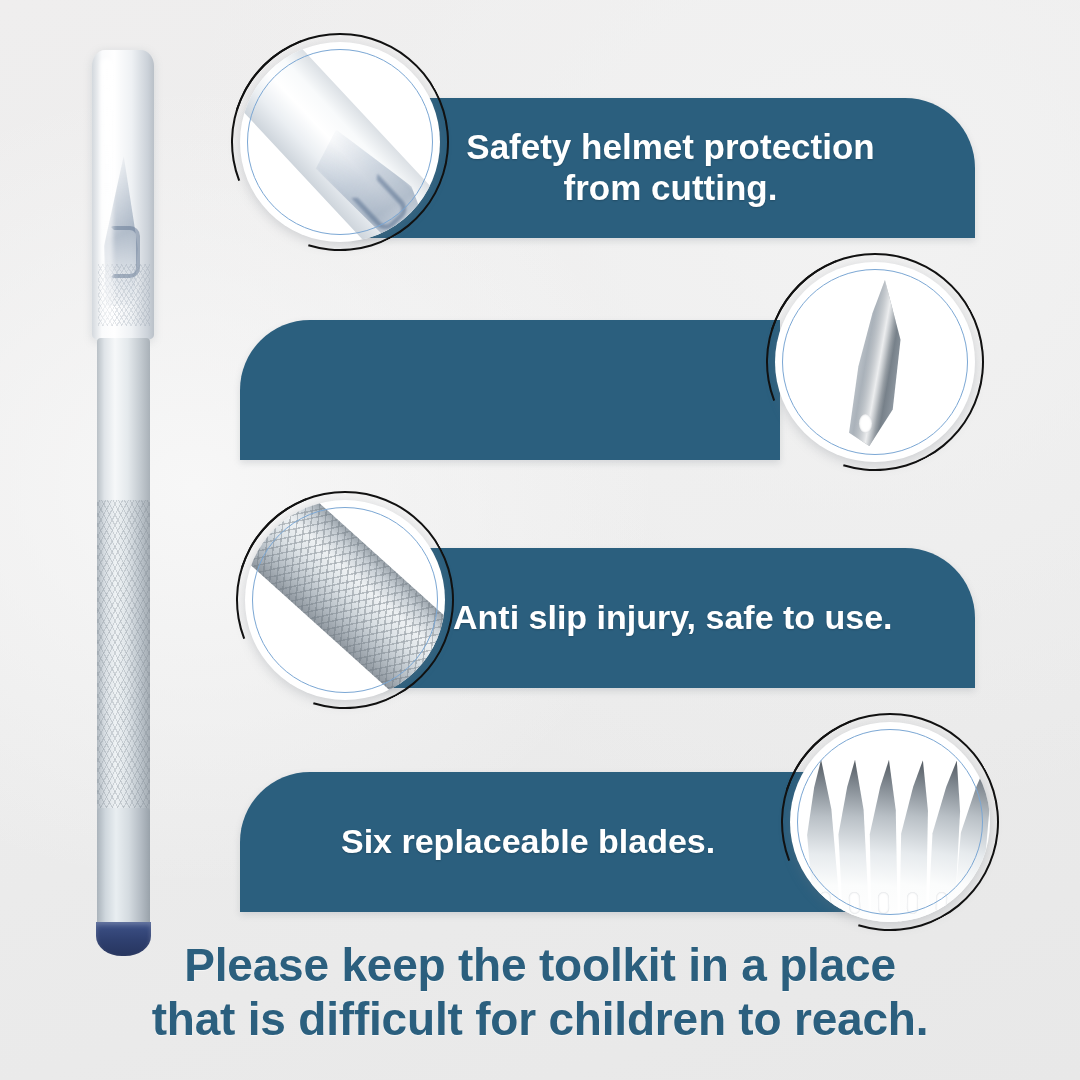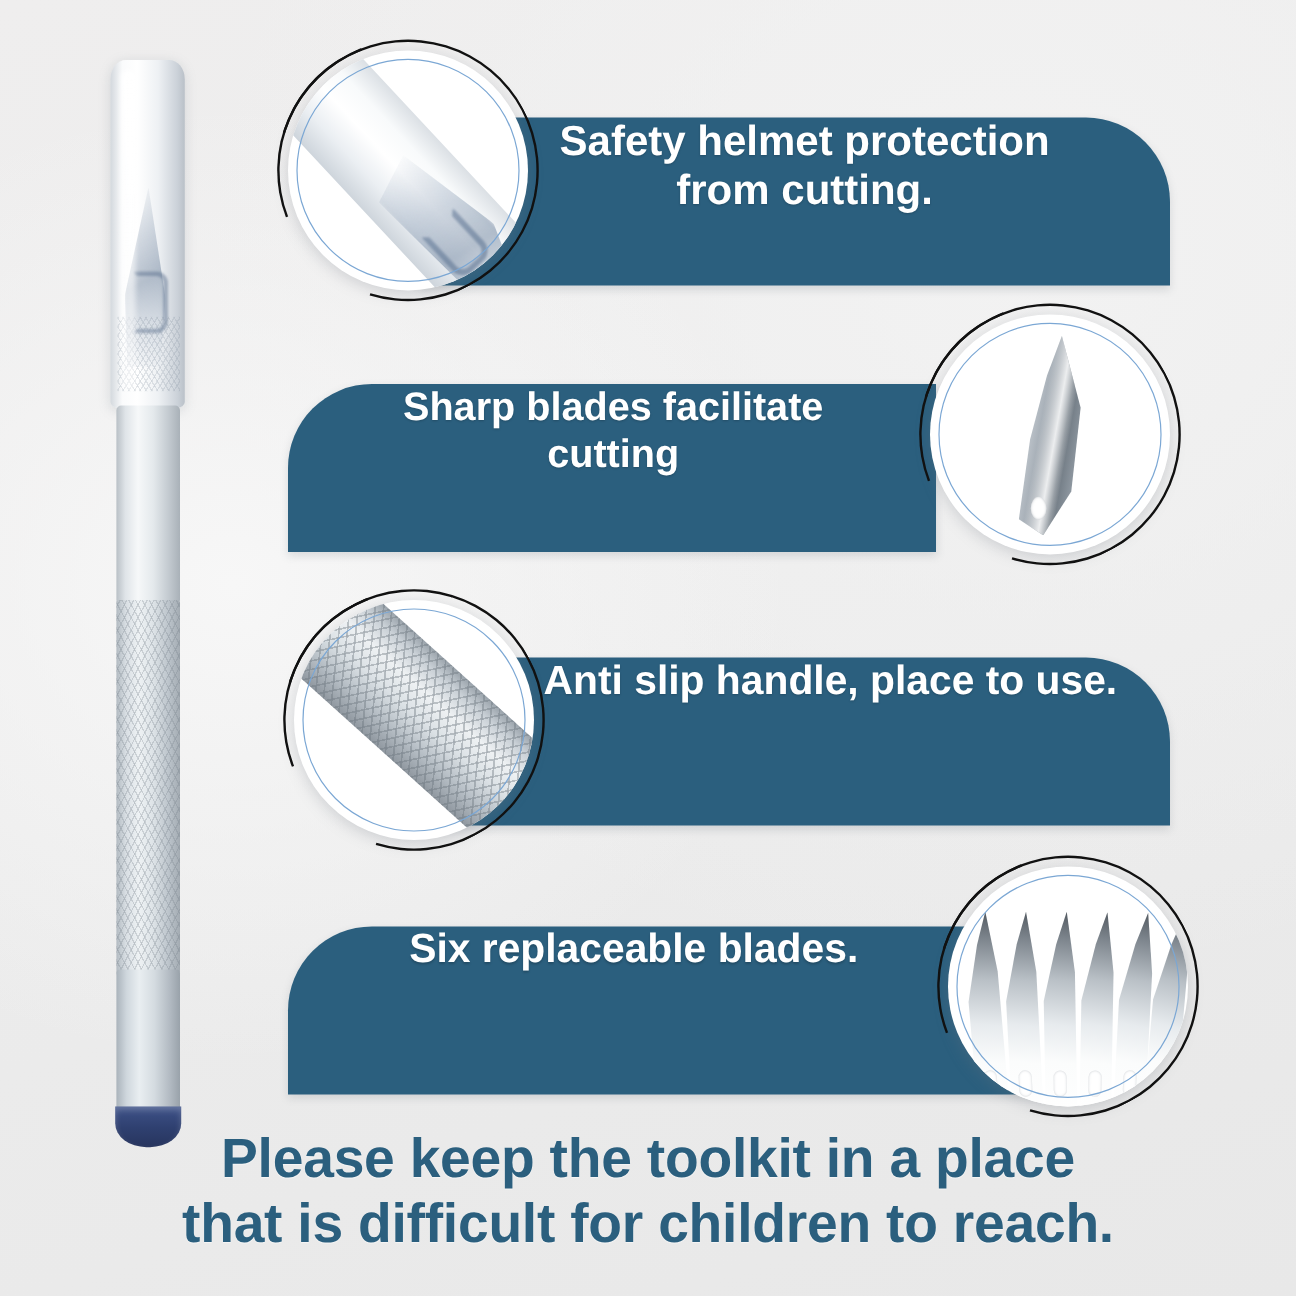--- a/index.html
+++ b/index.html
@@ -158,21 +158,21 @@
     border-radius: 0 0 26px 26px / 0 0 20px 20px;
     background: linear-gradient(180deg, #3e5288 0%, #2f4070 52%, #27355e 100%);
     box-shadow: inset 0 3px 5px rgba(255,255,255,.22);
   }
 
   
   .banner {
     position: absolute;
     background: #2b5f7e;
     display: flex;
-    align-items: flex-start;
+    align-items: center;
     box-sizing: border-box;
     box-shadow: 0 3px 7px rgba(90,100,110,.18);
   }
   .banner-text {
     color: #ffffff;
     font-weight: bold;
     line-height: 1.17;
     text-shadow: 0 1px 2px rgba(0,0,0,.20);
     width: 100%;
   }
@@ -451,37 +451,37 @@
         <div class="photo-notch"></div>
       </div>
     </div>
     <div class="arc"></div>
     <div class="arc2"></div>
     <div class="ring"></div>
   </div>
 
   <div class="banner" id="banner-2">
     <div class="banner-text">
-      <span>Sharp blades facilitate cutting</span><br>
+      <br>
     </div>
   </div>
   <div class="callout" id="callout-2">
     <div class="disc">
       <div class="blade"></div>
       <div class="blade-edge"></div>
       <div class="blade-hole"></div>
     </div>
     <div class="arc"></div>
     <div class="arc2"></div>
     <div class="ring"></div>
   </div>
 
   <div class="banner" id="banner-3">
     <div class="banner-text">
-      <span>Anti slip handle, place to use.</span>
+      <span>Anti slip injury, safe to use.</span>
     </div>
   </div>
   <div class="callout" id="callout-3">
     <div class="disc">
       <div class="handle"></div>
     </div>
     <div class="arc"></div>
     <div class="arc2"></div>
     <div class="ring"></div>
   </div>

